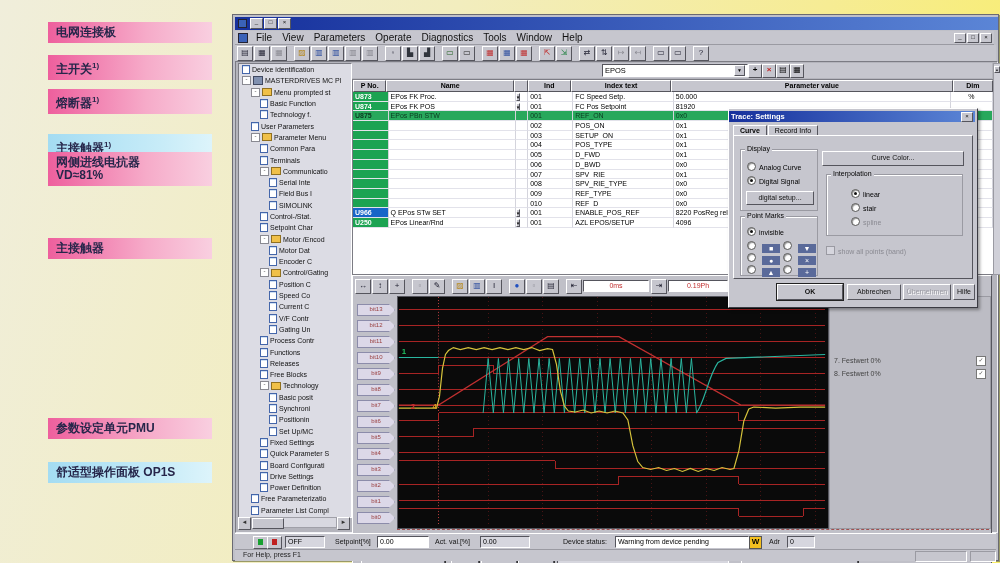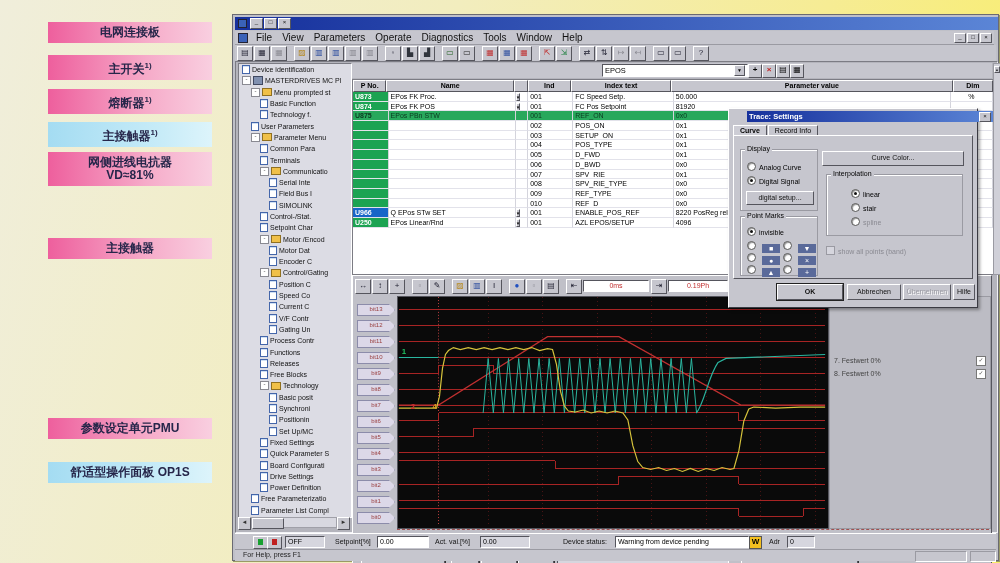--- a/index.html
+++ b/index.html
@@ -1,20 +1,20 @@
 <!DOCTYPE html>
 <html><head>
 <meta charset="utf-8">
 <style>
   html,body{margin:0;padding:0;background:#ddd;}
   #stage{position:relative;width:1000px;height:563px;overflow:hidden;
     background:linear-gradient(105deg,#f0eedb 0%,#f2edbe 40%,#f6ec94 72%,#f9ee66 100%);
     font-family:"Liberation Sans","DejaVu Sans",sans-serif;color:#000;}
   
-  .side-label{position:absolute;left:48px;width:148px;padding:4px 8px;font-size:12px;font-weight:bold;color:#26264a;line-height:13px;text-align:center;}
+  .side-label{position:absolute;left:48px;width:148px;padding:4px 8px;font-size:12px;font-weight:bold;color:#26264a;line-height:13px;}
   .side-label sup{font-size:8px;}
   .side-label.pink{background:linear-gradient(90deg,#ee5f9d 0%,#f6abc9 60%,#f9cfe0 100%);}
   .side-label.blue{background:linear-gradient(90deg,#a4dcf2 0%,#c8ecf8 70%,#ddf4fb 100%);}
   
   #app{position:absolute;left:232px;top:14px;width:765px;height:545px;background:#bfc0c8;
     border:1px solid #6a6a72;box-shadow:1px 1px 0 #9a9a66;font-size:8px;}
   .titlebar{position:absolute;left:2px;top:2px;width:759px;height:13px;
     background:linear-gradient(90deg,#16309c,#5b85d6);color:#fff;display:flex;align-items:center;padding:0 2px;}
   .titlebar .ttext{font-size:8px;font-weight:bold;white-space:nowrap;overflow:hidden;flex:1;}
   .winbtns{display:flex;gap:1px;}
@@ -87,21 +87,21 @@
   .led{position:absolute;top:2px;width:13px;height:11px;background:#c6c6ce;border:1px solid;border-color:#fff #55555d #55555d #fff;}
   .led i{display:block;margin:2px auto 0;width:5px;height:6px;}
   .dfield{position:absolute;top:2px;height:10px;background:#fff;border:1px solid;border-color:#55555d #fff #fff #55555d;font-size:7px;line-height:10px;padding:0 2px;}
   .dlabel{position:absolute;top:4px;font-size:7px;color:#111;}
   #wbadge{position:absolute;top:2px;left:514px;width:11px;height:11px;background:#f4c020;border:1px solid #555;font-size:8px;font-weight:bold;text-align:center;line-height:10px;}
   #statusbar{position:absolute;left:2px;top:534px;width:761px;height:11px;background:#c6c6ce;border-top:1px solid #9a9aa2;font-size:7px;color:#222;}
   .scell{position:absolute;top:1px;height:9px;border:1px solid;border-color:#9a9aa2 #fff #fff #9a9aa2;}
   
   #dlg{position:absolute;left:495px;top:93px;width:248px;height:198px;background:#c6c6ce;border:1px solid;border-color:#fff #3a3a42 #3a3a42 #fff;
     box-shadow:2px 2px 3px rgba(0,0,0,.35);font-size:7.5px;z-index:50;}
-  #dlg .titlebar{left:18px;top:2px;width:242px;height:11px;gap:16px;}
+  #dlg .titlebar{left:0;top:2px;width:242px;height:11px;gap:16px;}
   #dlg .ttext{font-size:7.5px;}
   .tabs{position:absolute;left:4px;top:16px;height:11px;display:flex;}
   .tab{padding:1px 6px;border:1px solid;border-color:#fff #55555d transparent #fff;background:#c6c6ce;margin-right:1px;font-size:7px;}
   .tab.active{font-weight:bold;background:#cdcdd5;}
   .tabpage{position:absolute;left:4px;top:26px;width:238px;height:142px;border:1px solid;border-color:#fff #55555d #55555d #fff;background:#c6c6ce;}
   .group{position:absolute;border:1px solid #9a9aa2;box-shadow:inset 1px 1px 0 #fff;}
   .group .glabel{position:absolute;top:-5px;left:4px;background:#c6c6ce;padding:0 2px;font-size:7px;}
   .radio{display:inline-block;width:7px;height:7px;border-radius:50%;background:#fff;border:1px solid #555;box-shadow:inset 1px 1px 1px #999;vertical-align:-1px;margin-right:3px;position:relative;}
   .radio.sel::after{content:"";position:absolute;left:2px;top:2px;width:3px;height:3px;border-radius:50%;background:#111;}
   .ritem{position:absolute;font-size:7px;white-space:nowrap;}
@@ -114,21 +114,21 @@
   sup{font-size:6px;}
 </style>
 </head>
 <body>
 
 <div id="stage">
   <div id="sidebar">
       <div class="side-label pink" style="top: 22px;"><span>电网连接板</span></div>
       <div class="side-label pink" style="top: 55px;"><span>主开关</span><sup>1)</sup></div>
       <div class="side-label pink" style="top: 89px;"><span>熔断器</span><sup>1)</sup></div>
-      <div class="side-label blue" style="top: 122px;"><span>主接触器</span><sup>1)</sup></div>
+      <div class="side-label blue" style="top: 134px;"><span>主接触器</span><sup>1)</sup></div>
       <div class="side-label pink" style="top: 152px;"><span>网侧进线电抗器</span><div>VD≈81%</div></div>
       <div class="side-label pink" style="top: 238px;"><span>主接触器</span></div>
       <div class="side-label pink" style="top: 418px;"><span>参数设定单元PMU</span></div>
       <div class="side-label blue" style="top: 462px;"><span>舒适型操作面板 OP1S</span></div>
     </div>
 
   <div id="app">
     <div class="titlebar">
       <span class="mdico" style="width:7px;height:7px;margin:0 3px 0 1px;"></span>
       <span class="winbtns">

